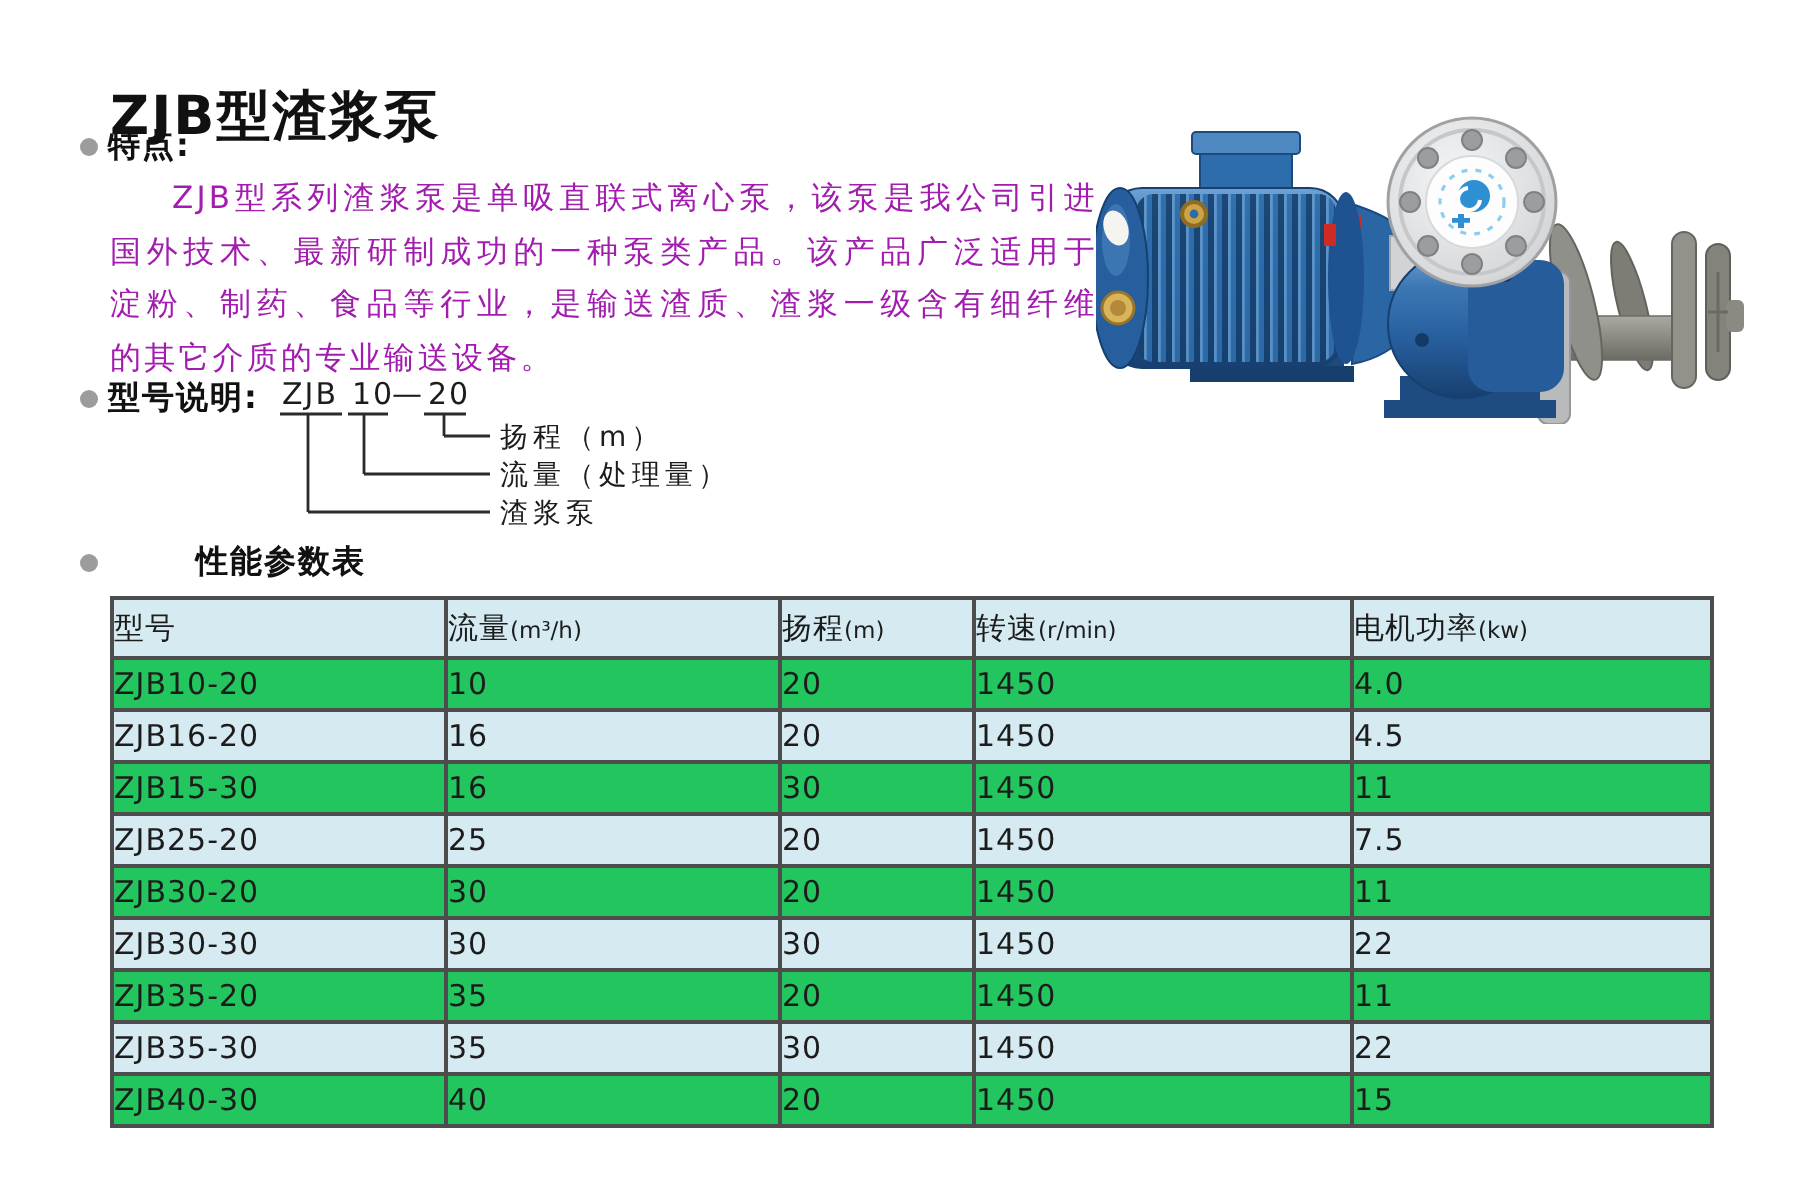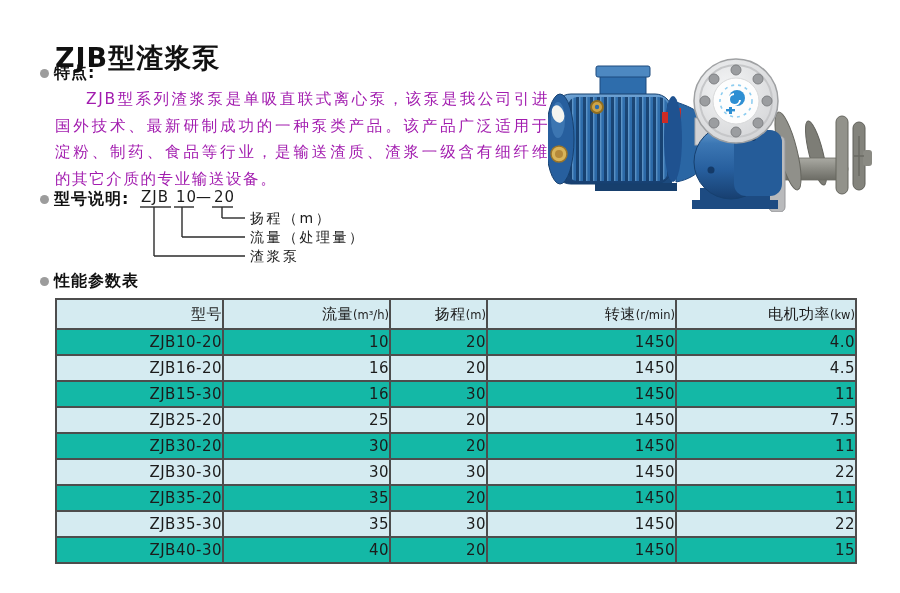--- a/index.html
+++ b/index.html
@@ -22,21 +22,21 @@
     position:absolute;display:flex;align-items:center;
     font-size:16px;font-weight:bold;color:#111;letter-spacing:1px;
   }
   .bullet{
     width:9px;height:9px;border-radius:50%;
     background:var(--bullet,#9c9c9c);
     display:inline-block;margin-right:5px;flex:none;
   }
   #features-head{left:40px;top:63px;}
   #model-head{left:40px;top:189px;}
-  #performance-head{left:40px;top:271px;}
+  #performance-head{left:40px;top:271px;gap:44px;}
 
   
   .features-para{
     position:absolute;left:55px;top:86px;width:494px;
     font-size:15.5px;line-height:26.5px;letter-spacing:1.6px;color:#a21caf;
   }
   .features-para .ln{text-align:justify;text-align-last:justify;}
   .features-para .ln:first-child{text-indent:2em;}
   .features-para .ln:last-child{text-align:justify;text-align-last:left;}
 
@@ -44,33 +44,33 @@
   .model-diagram{position:absolute;left:138px;top:186px;}
   .model-diagram text{fill:#1c1c1c;}
   .model-diagram .code{font-size:15px;letter-spacing:1px;}
   .model-diagram .lbl{font-size:14px;letter-spacing:2.5px;}
   .model-diagram line{stroke:#2b2b2b;stroke-width:1.4;}
 
   
   .perf-table{
     position:absolute;left:55px;top:298px;width:800px;
     border-collapse:collapse;table-layout:fixed;
-    font-size:15px;text-align:right;color:#1c1c1c;
+    font-size:15px;text-align:left;color:#1c1c1c;
   }
   .perf-table th,.perf-table td{
     border:2px solid var(--border-dark,#4d4d4d);
     padding:0;vertical-align:middle;
   }
   .perf-table thead th{
     height:28px;font-weight:normal;
     background:var(--row-alt,#d5ebf1);
     font-size:15px;letter-spacing:0.5px;
   }
   .perf-table thead .unit{font-size:11.5px;letter-spacing:0;margin-top:14px;}
-  .perf-table tbody td{height:24px;background:#14b8a6;letter-spacing:0.5px;}
+  .perf-table tbody td{height:24px;background:#22c55e;letter-spacing:0.5px;}
   .perf-table tbody tr:nth-child(even) td{background:var(--row-alt,#d5ebf1);}
 
   
   .pump{position:absolute;left:548px;top:50px;}
 </style>
 </head>
 <body>
 
 <div class="page">
 

